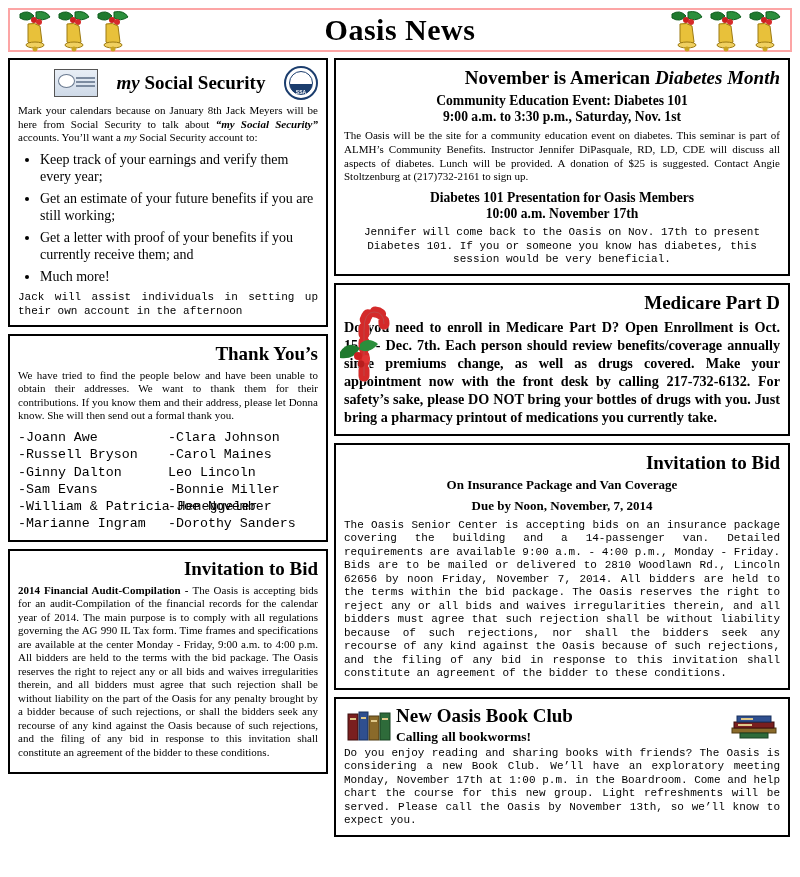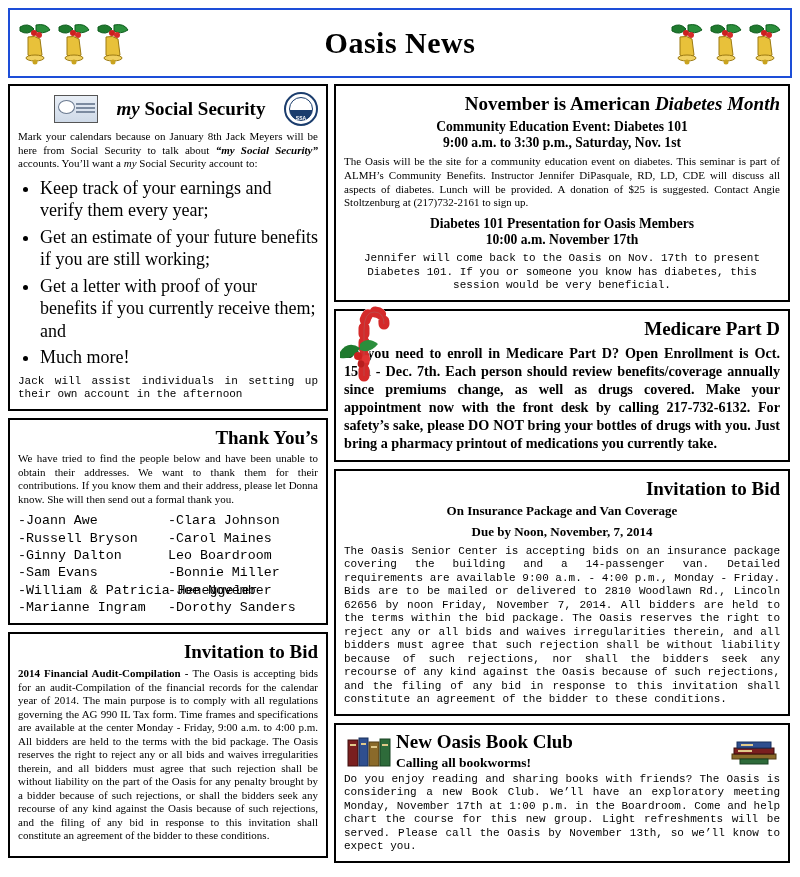--- a/index.html
+++ b/index.html
@@ -14,22 +14,22 @@
     position: relative;
   }
   .page {
     width: 800px; height: 877px;
     padding: 8px 8px 4px 8px;
     position: relative;
   }
 
   
   .masthead {
-    border: 2px solid #1d4ed8;
-    height: 70px;
+    border: 2px solid #fca5a5;
+    height: 44px;
     display: flex;
     align-items: center;
     justify-content: space-between;
     padding: 0 6px;
     position: relative;
     background: #fff;
   }
   .masthead-title {
     position: absolute;
     left: 0; right: 0;
@@ -123,21 +123,21 @@
     background: linear-gradient(180deg,#fff 55%, #1b3d6d 55%);
   }
   .seal-icon .seal-txt {
     position:absolute; bottom:3px; left:0; right:0;
     text-align:center; color:#fff; font-size:5px; font-weight:bold;
     font-family:"Liberation Sans", sans-serif;
   }
   ul.bullets {
     margin: 3px 0 6px 0;
     padding-left: 22px;
-    font-size: 18px;
+    font-size: 14px;
     line-height: 1.25;
   }
   ul.bullets li { margin-bottom: 4px; }
 
   
   .names {
     display: flex;
     font-size: 13.3px;
     line-height: 1.3;
     margin-top: 2px;
@@ -289,21 +289,21 @@
             <div>-Joann Awe</div>
             <div>-Russell Bryson</div>
             <div>-Ginny Dalton</div>
             <div>-Sam Evans</div>
             <div>-William &amp; Patricia Heneggeler</div>
             <div>-Marianne Ingram</div>
           </div>
           <div class="namecol">
             <div>-Clara Johnson</div>
             <div>-Carol Maines</div>
-            <div>Leo Boardroom</div>
+            <div>Leo Lincoln</div>
             <div>-Bonnie Miller</div>
             <div>-Joe November</div>
             <div>-Dorothy Sanders</div>
           </div>
         </div>
       </div>
 
       <div class="box">
         <div class="box-title">Invitation to Bid</div>
         <p><span class="bold">2014 Financial Audit-Compilation  - </span><span>The Oasis is accepting bids for an audit-Compilation of the financial records for the calendar year of 2014.  The main purpose is to comply with all regulations governing the AG 990 IL Tax form.  Time frames and specifications are available at the center Monday - Friday, 9:00 a.m. to 4:00 p.m.  All bidders are held to the terms with the bid package.  The Oasis reserves the right to reject any or all bids and waives irregularities therein, and all bidders must agree that such rejection shall be without liability on the part of the Oasis for any penalty brought by a bidder because of such rejections, or shall the bidders seek any recourse of any kind against the Oasis because of such rejections, and the filing of any bid in response to this invitation shall constitute an agreement of the bidder to these conditions.</span></p>

